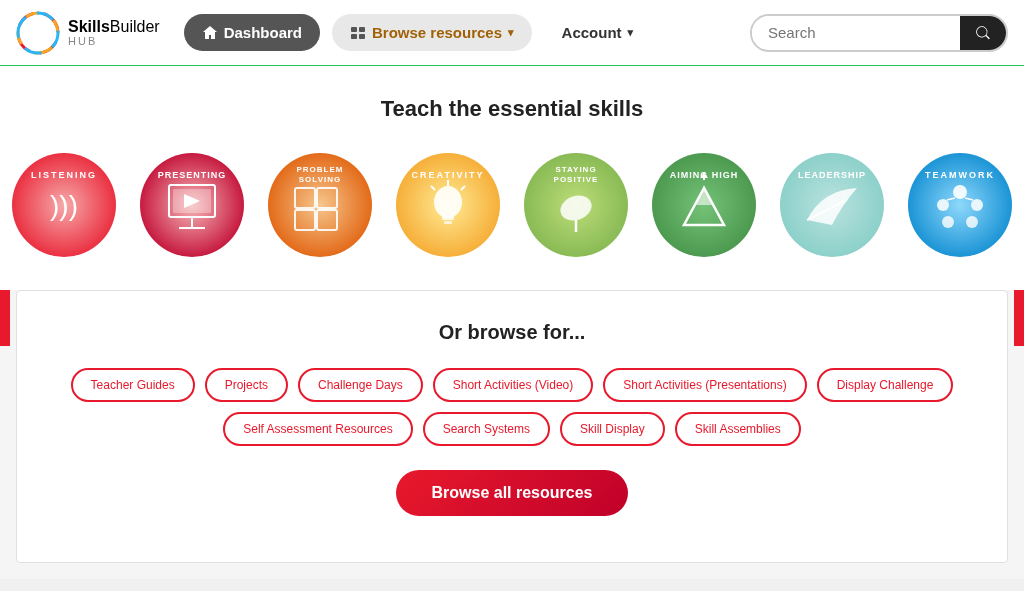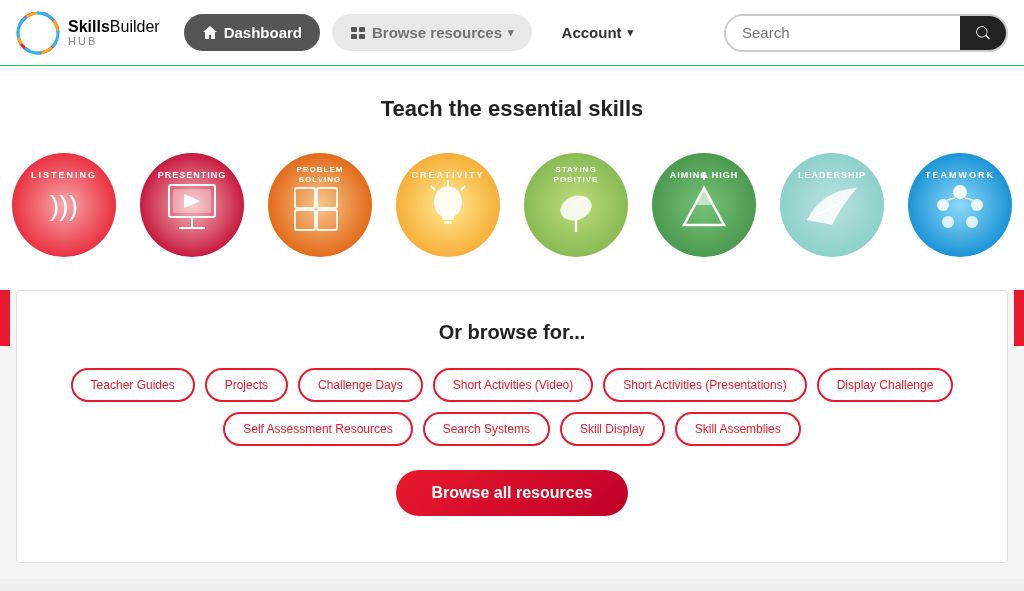--- a/index.html
+++ b/index.html
@@ -41,21 +41,21 @@
       font-size: 15px;
       font-weight: 600;
       text-decoration: none;
     }
     .nav-dashboard {
       background: #555;
       color: #fff;
     }
     .nav-browse {
       background: #e8e8e8;
-      color: #737373;
+      color: #a16207;
     }
     .nav-account {
       background: transparent;
       color: #333;
       font-size: 15px;
       font-weight: 600;
       border: none;
       cursor: pointer;
     }
     .search-container {
@@ -65,21 +65,21 @@
       border: 2px solid #ccc;
       border-radius: 25px;
       overflow: hidden;
       background: #fff;
     }
     .search-input {
       border: none;
       outline: none;
       padding: 8px 16px;
       font-size: 15px;
-      width: 234px;
+      width: 208px;
     }
     .search-btn {
       background: #222;
       border: none;
       padding: 8px 14px;
       cursor: pointer;
       display: flex;
       align-items: center;
       justify-content: center;
     }

